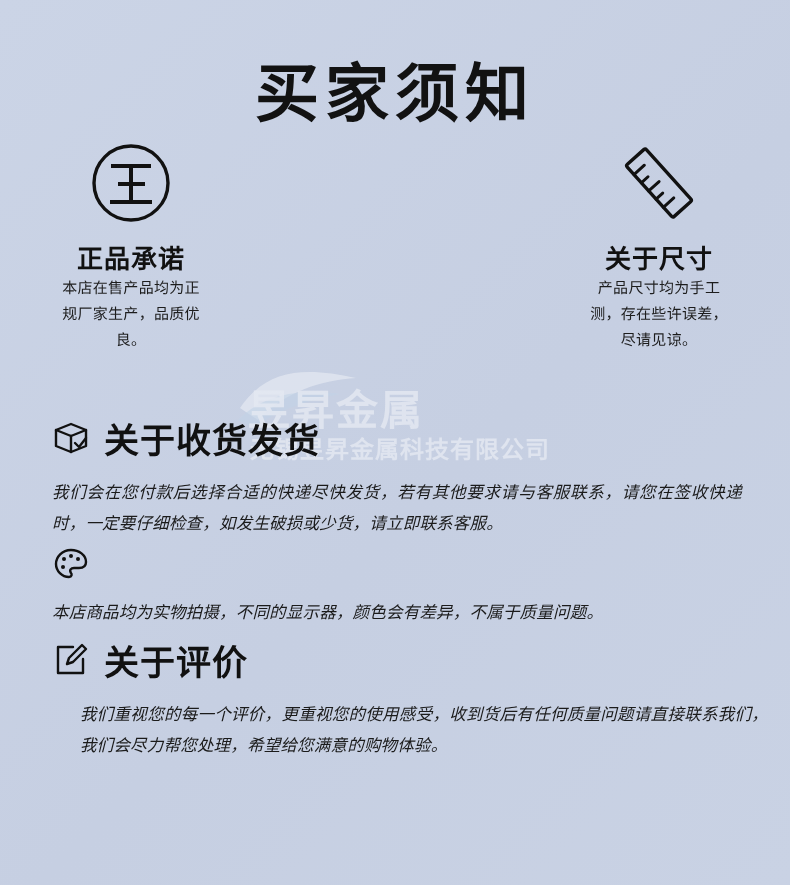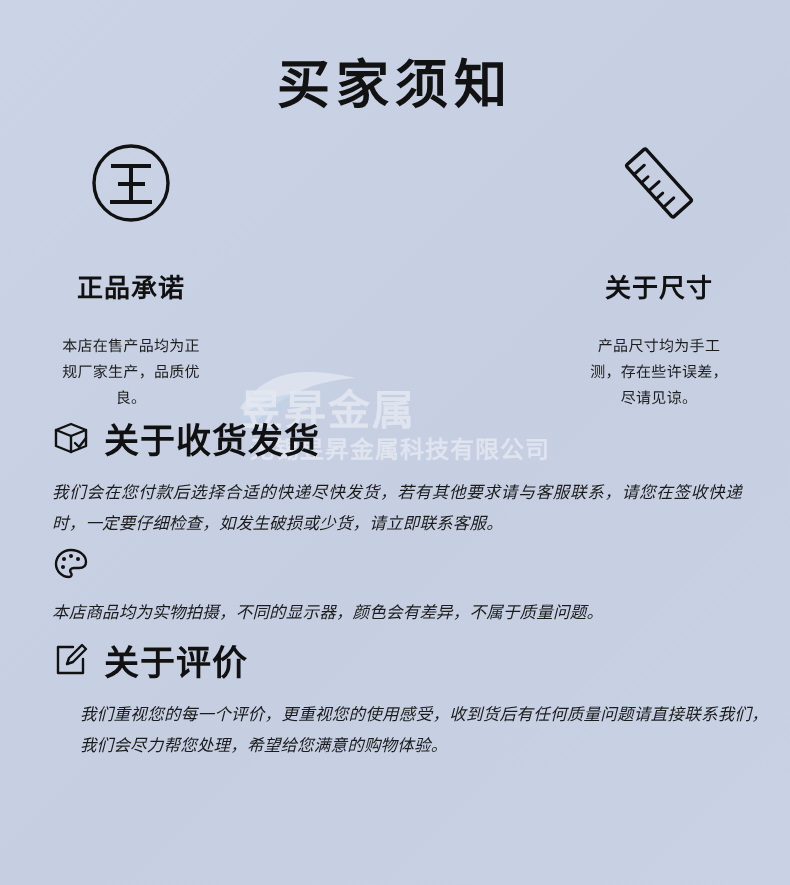--- a/index.html
+++ b/index.html
@@ -35,21 +35,21 @@
   }
   .wm-swoosh {
     position: absolute;
     left: 236px;
     top: 10px;
     width: 130px;
     height: 70px;
   }
   .wm-text-en {
     position: absolute;
-    left: 240px;
+    left: 248px;
     top: 24px;
     font-size: 42px;
     font-weight: bold;
     letter-spacing: 2px;
     color: #ffffff;
     white-space: nowrap;
     opacity: .85;
   }
   .wm-text-sub {
     position: absolute;
@@ -63,21 +63,21 @@
     opacity: .85;
   }
 
   
   .main-title {
     position: absolute;
     top: 42px;
     left: 0;
     width: 790px;
     text-align: center;
-    font-size: 53px;
+    font-size: 64px;
     font-weight: bold;
     letter-spacing: 6px;
     color: #121212;
     font-family: "Liberation Sans", "DejaVu Sans", sans-serif;
   }
 
   
   .features {
     position: absolute;
     top: 140px;
@@ -86,21 +86,20 @@
     display: flex;
     justify-content: space-between;
     padding: 0 46px;
     box-sizing: border-box;
   }
   .feature {
     width: 170px;
     display: flex;
     flex-direction: column;
     align-items: center;
-    gap: 29px;
   }
   .feature-icon {
     height: 86px;
     display: flex;
     align-items: center;
     justify-content: center;
   }
   .feature-title {
     margin-top: 12px;
     font-size: 26px;

